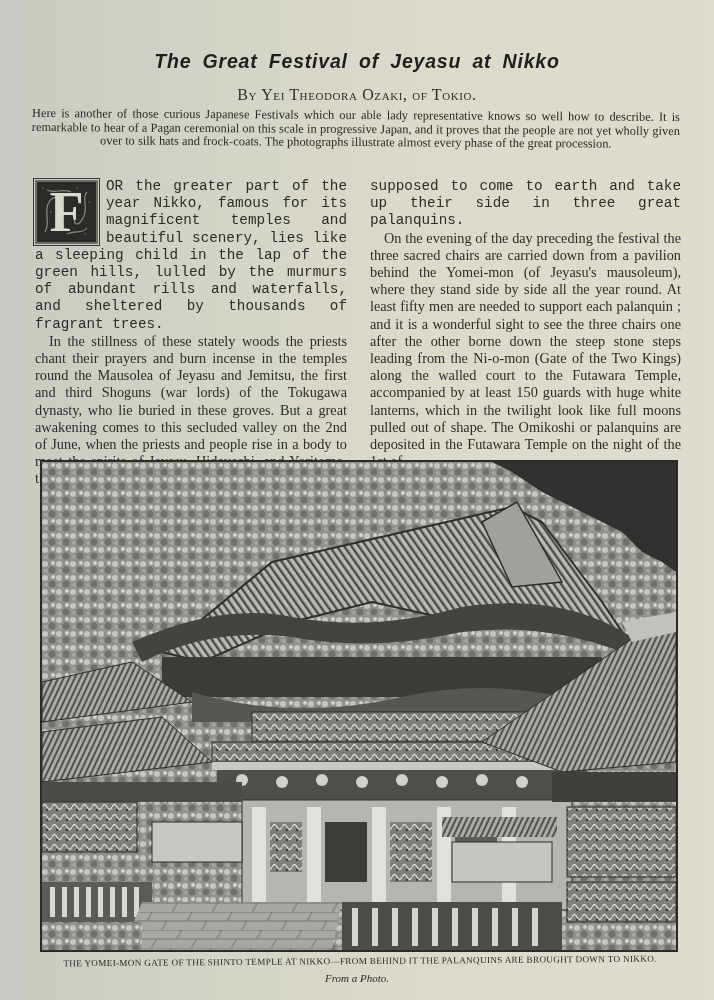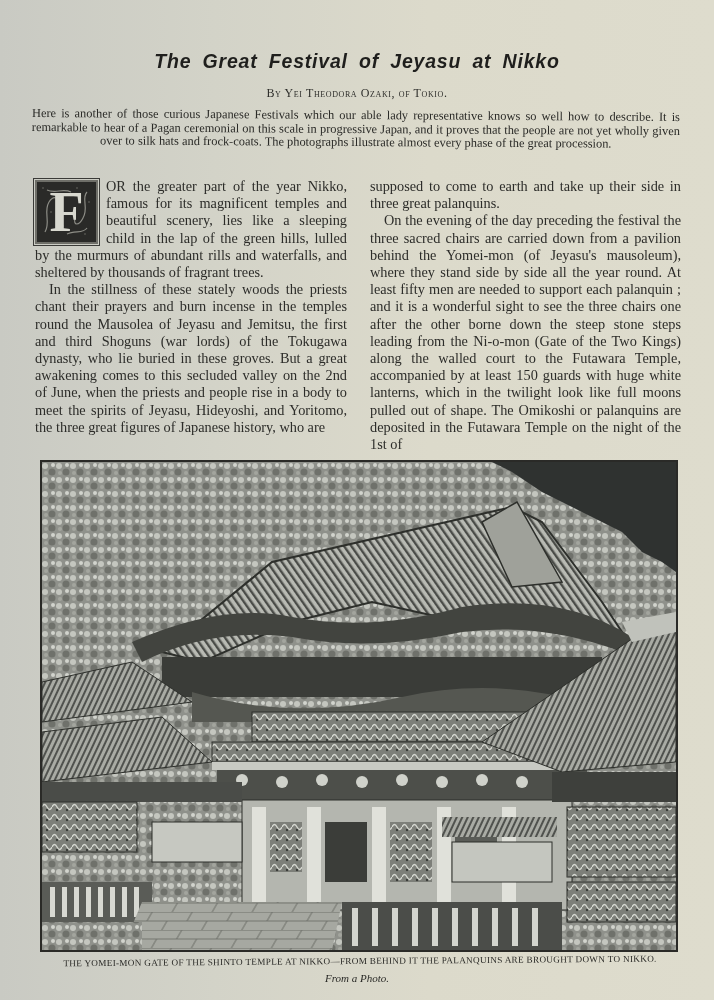--- a/index.html
+++ b/index.html
@@ -12,37 +12,37 @@
     .page { position: absolute; left: 0; top: 0; width: 714px; height: 1000px; }
 
     .title {
       position: absolute; left: 0; width: 714px; top: 50px; text-align: center;
       font-family: "Liberation Sans", "DejaVu Sans", sans-serif;
       font-weight: bold; font-style: italic; font-size: 19.5px; letter-spacing: 0.8px;
       color: #1f1f1d; word-spacing: 5px;
     }
     .byline {
       position: absolute; left: 0; width: 714px; top: 86px; text-align: center;
-      font-size: 12px; letter-spacing: 0.6px; font-variant: small-caps; color: #2e2e2b;
+      font-size: 16px; letter-spacing: 0.6px; font-variant: small-caps; color: #2e2e2b;
     }
     .intro {
       position: absolute; left: 32px; width: 648px; top: 107px;
       font-size: 12.4px; line-height: 13.6px; text-align: justify; text-align-last: center;
       color: #2a2a27; transform: rotate(0.35deg); transform-origin: left top;
     }
 
     .col {
       position: absolute; top: 178px; width: 312px;
       font-size: 14.3px; line-height: 17.2px; text-align: justify; color: #2c2c29;
     }
     .col-left { left: 35px; }
     .col-right { left: 370px; width: 311px; }
     .col p { margin: 0; text-indent: 0; }
     .col p.indent { text-indent: 14px; }
-    .col p.noindent { text-indent: 0; }
+    .col p.noindent { text-indent: 0; font-family: Liberation Mono, monospace; }
 
     .dropcap {
       float: left; width: 63px; height: 64px; margin: 2px 8px 0 0;
       background: #2a2a28; border: 2px solid #6f6f69; box-sizing: border-box;
       position: relative; outline: 1px solid #3a3a37; outline-offset: 1px;
     }
     .dropcap .letter {
       position: absolute; left: 0; top: 0; width: 100%; height: 100%;
       display: flex; align-items: center; justify-content: center;
       font-family: "Liberation Serif", serif; font-size: 56px; font-weight: bold;

